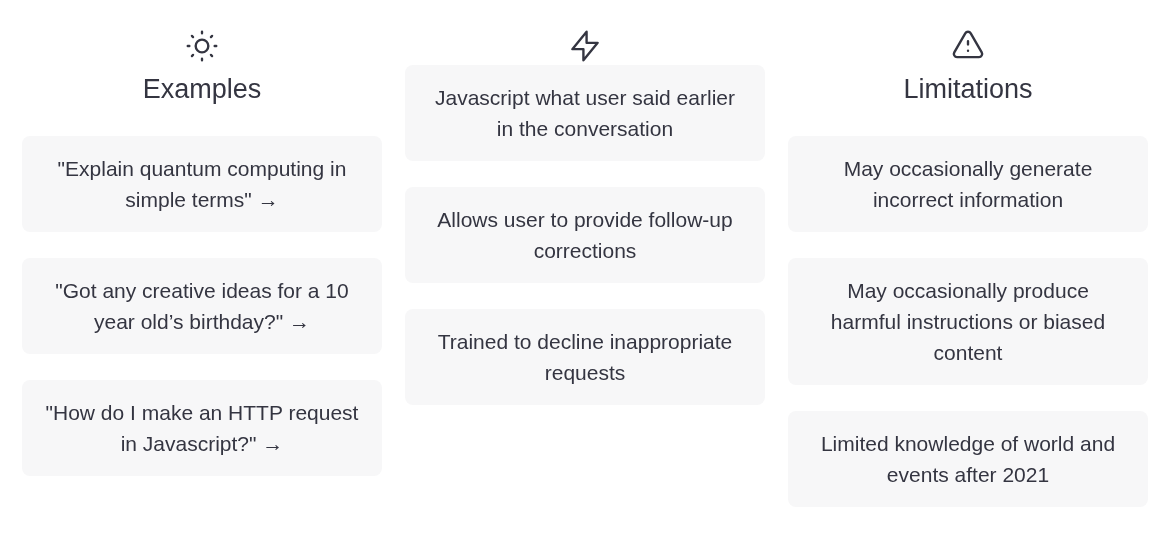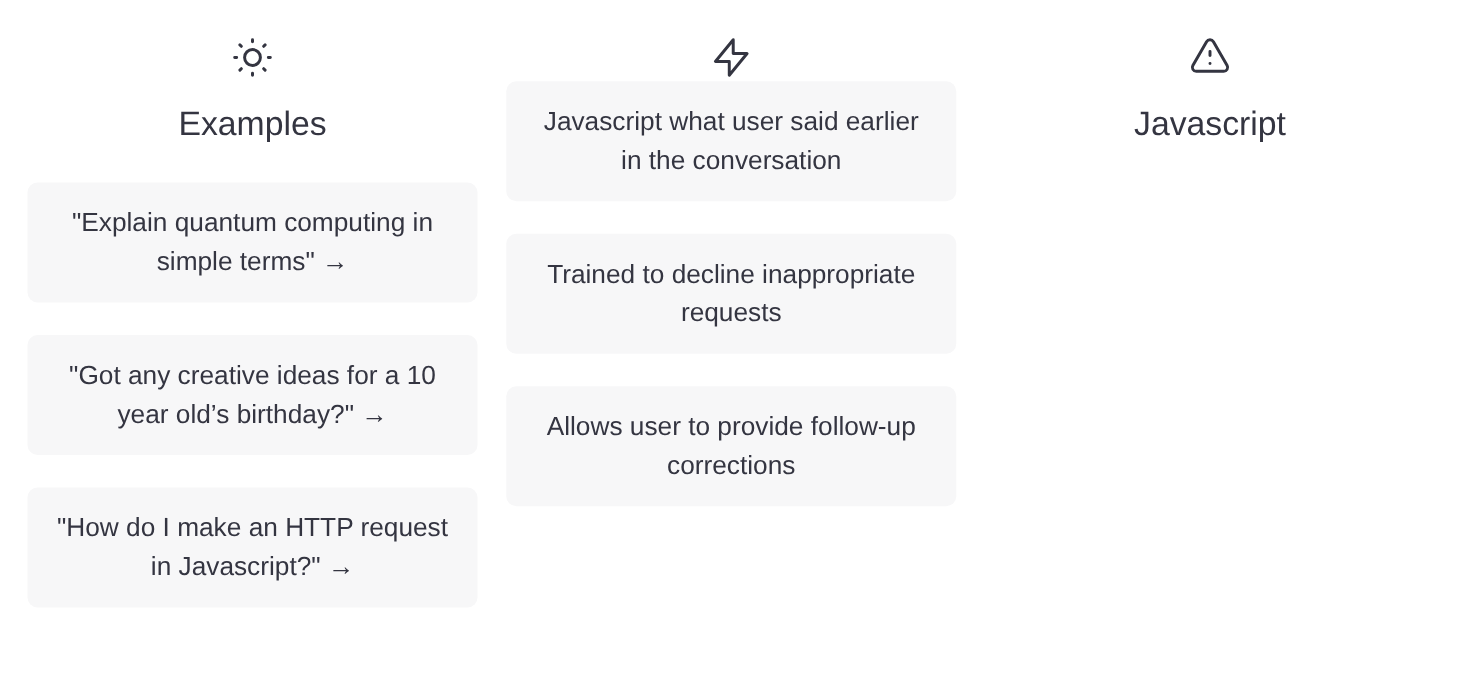--- a/index.html
+++ b/index.html
@@ -32,21 +32,21 @@
     stroke: #343541;
     fill: none;
     stroke-width: 1.5;
     stroke-linecap: round;
     stroke-linejoin: round;
   }
   .column-title {
     font-size: 27px;
     font-weight: 400;
     line-height: 31px;
-    margin: 19px 0 31px 0;
+    margin: 9px 0 31px 0;
     color: #343541;
   }
   .card-list {
     display: flex;
     flex-direction: column;
     gap: 26px;
   }
   .card {
     background: #f7f7f8;
     border-radius: 8px;
@@ -78,27 +78,32 @@
   </section>
 
   <section class="column">
     <div class="column-icon">
       <svg viewBox="0 0 24 24" aria-hidden="true">
         <path d="M13 10V3L4 14h7v7l9-11h-7z"></path>
       </svg>
     </div>
     <div class="card-list">
       <div class="card">Javascript what user said earlier in the conversation</div>
+      <div class="card">Allows user to provide follow-up corrections</div>
       <div class="card">Trained to decline inappropriate requests</div>
-      <div class="card">Allows user to provide follow-up corrections</div>
     </div>
   </section>
 
   <section class="column">
     <div class="column-icon">
       <svg viewBox="0 0 24 24" aria-hidden="true">
         <path d="M12 9v2m0 4h.01m-6.938 4h13.856c1.54 0 2.502-1.667 1.732-3L13.732 4c-.77-1.333-2.694-1.333-3.464 0L3.34 16c-.77 1.333.192 3 1.732 3z"></path>
       </svg>
     </div>
-    <h2 class="column-title">Javascript</h2>
+    <h2 class="column-title">Limitations</h2>
+    <div class="card-list">
+      <div class="card">May occasionally generate incorrect information</div>
+      <div class="card">May occasionally produce harmful instructions or biased content</div>
+      <div class="card">Limited knowledge of world and events after 2021</div>
+    </div>
   </section>
 
 </main>
 
 </body></html>

